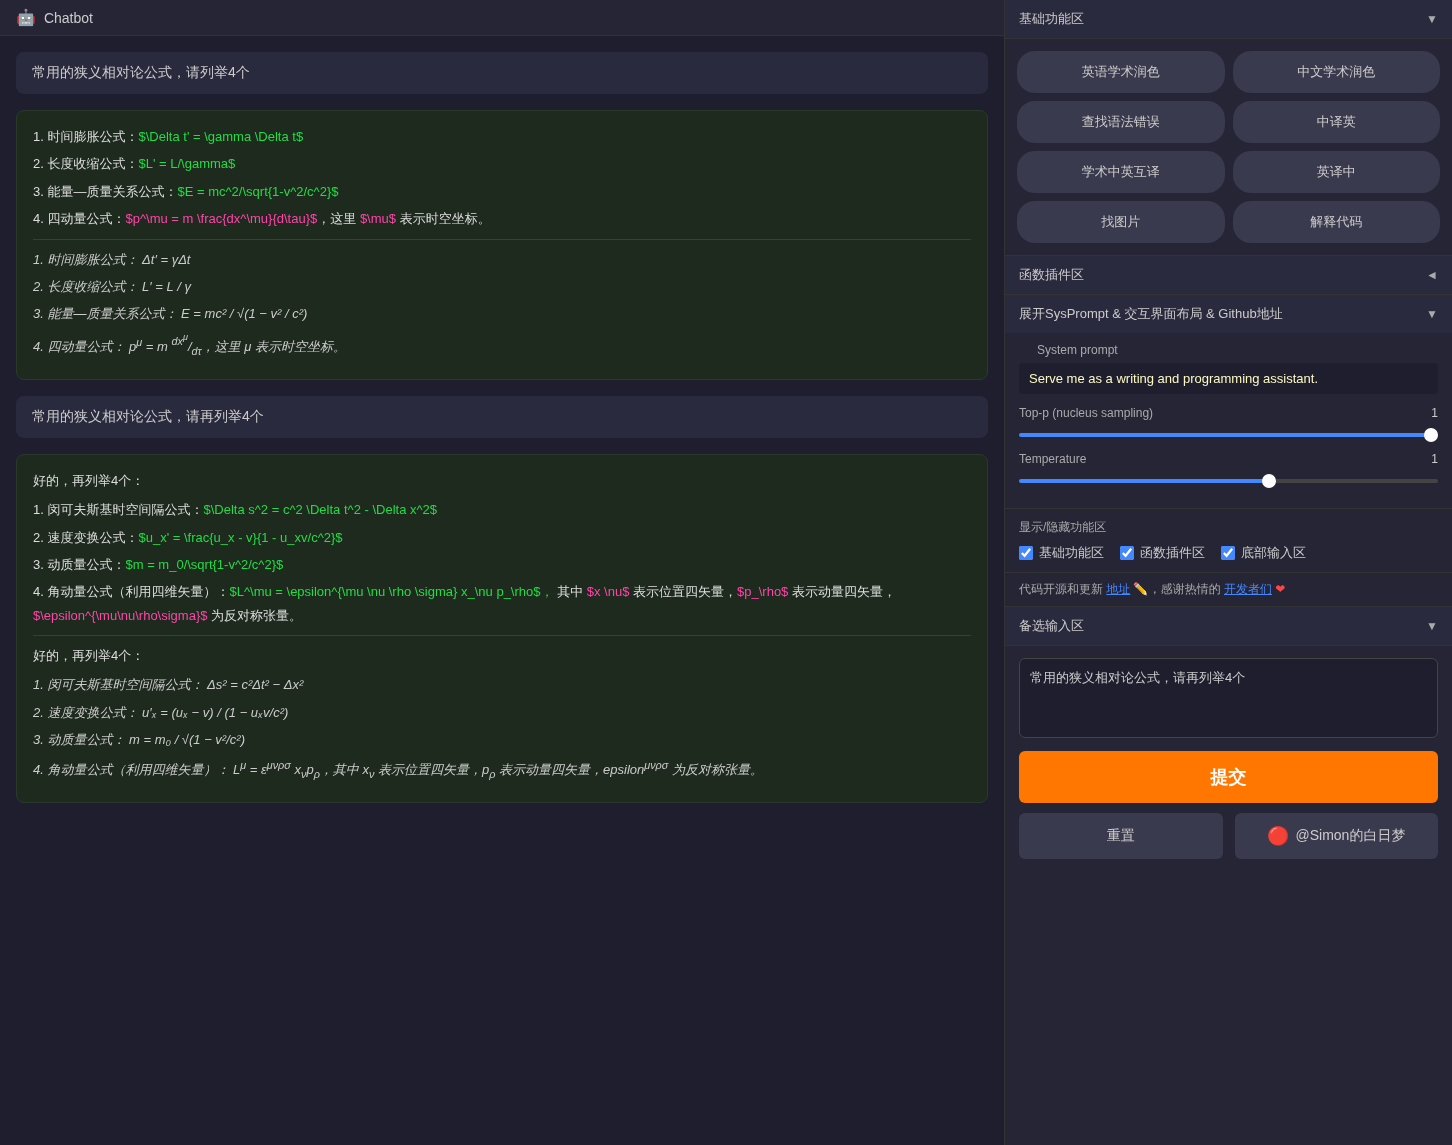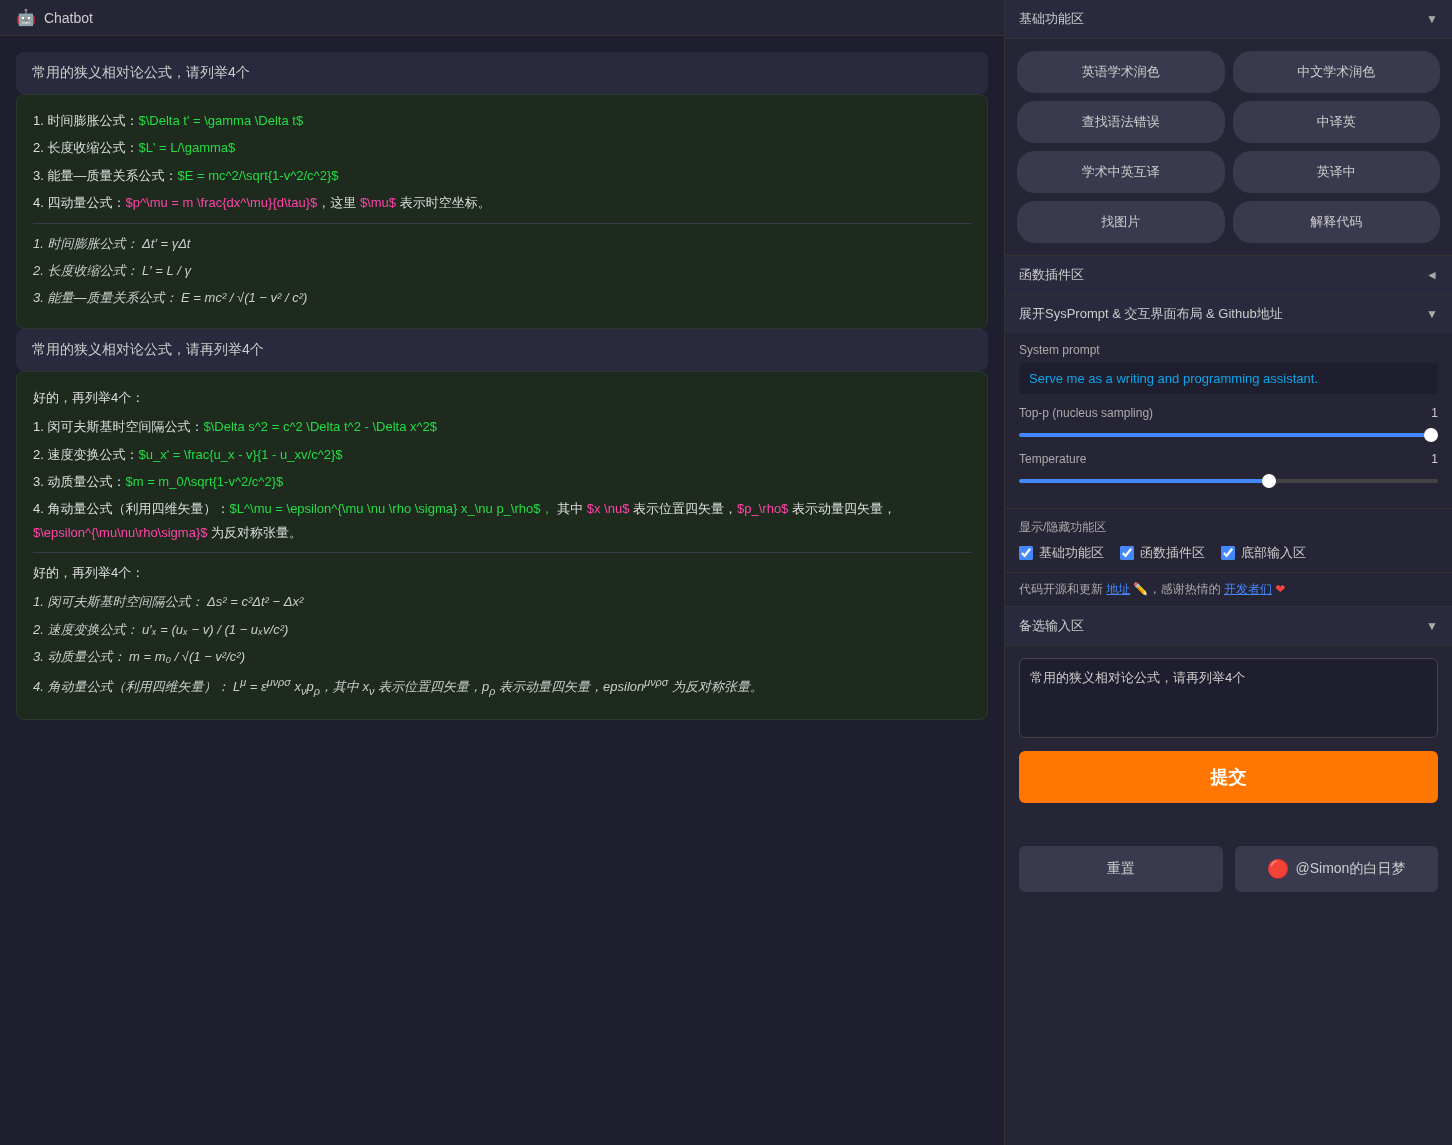--- a/index.html
+++ b/index.html
@@ -41,20 +41,21 @@
       color: #ccc;
       font-size: 14px;
     }
 
     .chat-area {
       flex: 1;
       overflow-y: auto;
       padding: 16px;
       display: flex;
       flex-direction: column;
+      gap: 16px;
     }
 
     .user-bubble {
       background: #2a2a3e;
       border-radius: 8px;
       padding: 12px 16px;
       color: #ccc;
       font-size: 14px;
       align-self: stretch;
     }
@@ -165,24 +166,25 @@
     }
 
     .sys-prompt-body {
       padding: 10px 14px;
     }
 
     .sys-prompt-label {
       color: #aaa;
       font-size: 12px;
       margin-bottom: 6px;
+      margin-left: 18px;
     }
 
     .sys-prompt-value {
-      color: #0ea5e9;
+      color: #fef9c3;
       font-size: 13px;
       background: #1e1e2e;
       border-radius: 4px;
       padding: 8px 10px;
       margin-bottom: 12px;
     }
 
     .slider-label {
       display: flex;
       justify-content: space-between;
@@ -320,21 +322,20 @@
       cursor: pointer;
       font-family: 'Microsoft YaHei', Arial, sans-serif;
       margin-bottom: 10px;
       text-align: center;
     }
 
     .bottom-btns {
       display: grid;
       grid-template-columns: 1fr 1fr;
       gap: 12px;
-      margin-top: 33px;
     }
 
     .reset-btn {
       background: #3a3a4e;
       border: none;
       border-radius: 6px;
       padding: 12px;
       color: #ccc;
       font-size: 14px;
       cursor: pointer;
@@ -393,20 +394,21 @@
       <div class="list-item">
         <span>3. 能量—质量关系公式：</span><span class="formula-green">$E = mc^2/\sqrt{1-v^2/c^2}$</span>
       </div>
       <div class="list-item">
         <span>4. 四动量公式：</span><span class="formula-pink">$p^\mu = m \frac{dx^\mu}{d\tau}$</span><span>，这里 </span><span class="formula-pink">$\mu$</span><span> 表示时空坐标。</span>
       </div>
       <hr class="divider-line">
       <div class="list-item math-rendered">1. 时间膨胀公式：  Δt′ = γΔt</div>
       <div class="list-item math-rendered">2. 长度收缩公式：  L′ = L / γ</div>
       <div class="list-item math-rendered">3. 能量—质量关系公式：  E = mc² / √(1 − v² / c²)</div>
+      <div class="list-item math-rendered">4. 四动量公式：  p<sup>μ</sup> = m <sup>dx<sup>μ</sup></sup>/<sub>dτ</sub>，这里 μ 表示时空坐标。</div>
     </div>
 
     <div class="user-bubble">
       <span>常用的狭义相对论公式，请再列举4个</span>
     </div>
 
     <div class="ai-response">
       <div style="margin-bottom:6px;">好的，再列举4个：</div>
       <div class="list-item">
         <span>1. 闵可夫斯基时空间隔公式：</span><span class="formula-green">$\Delta s^2 = c^2 \Delta t^2 - \Delta x^2$</span>

